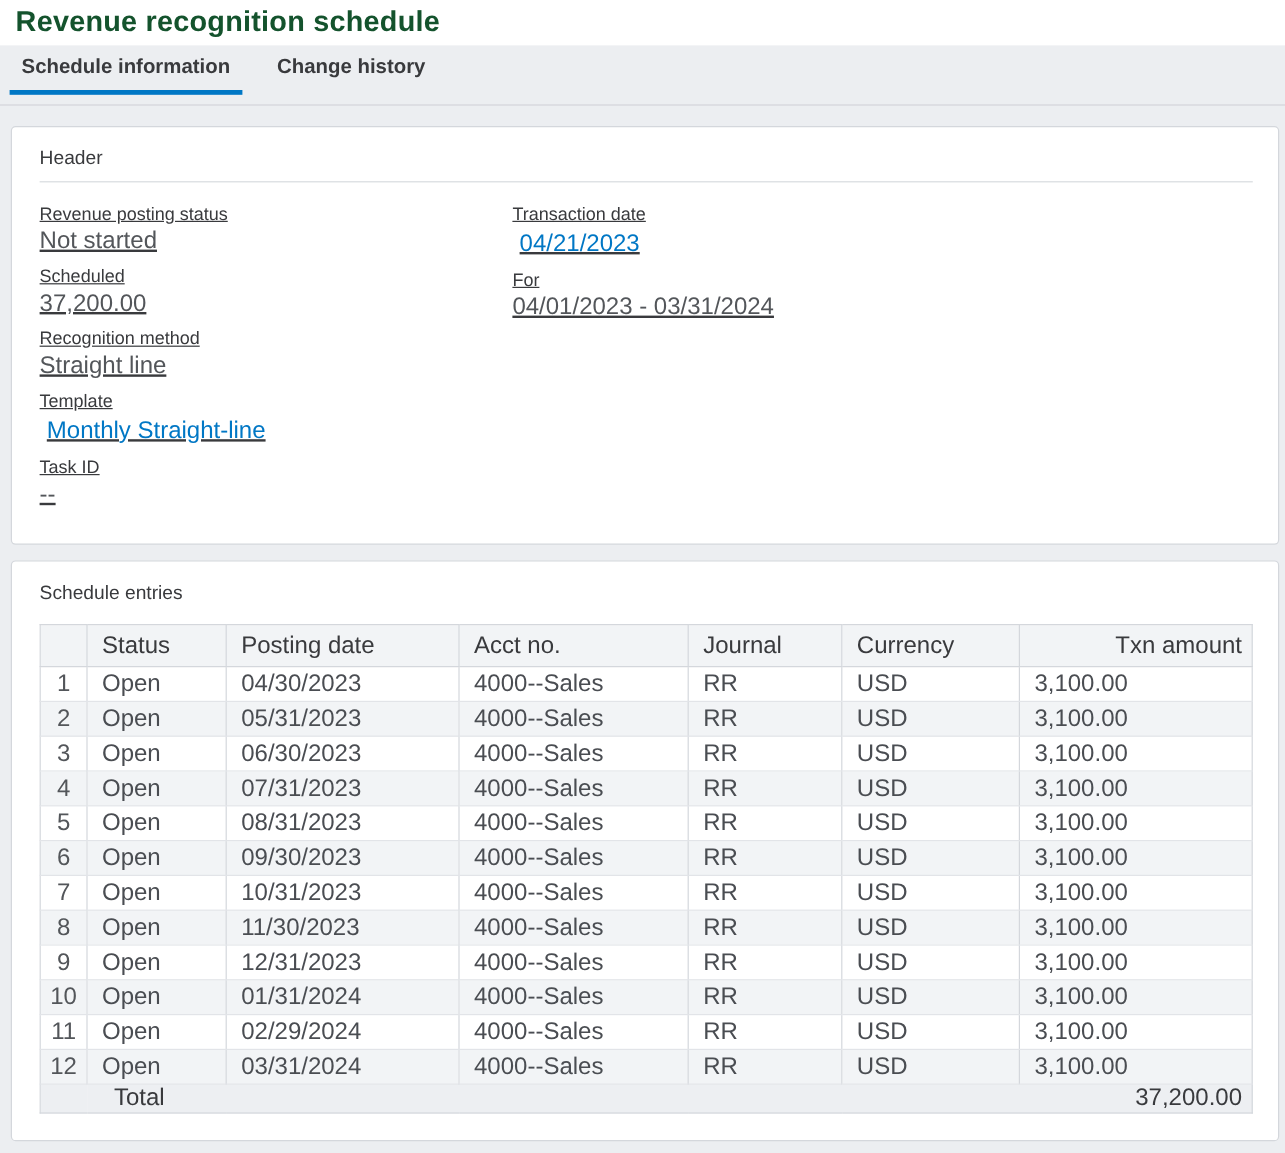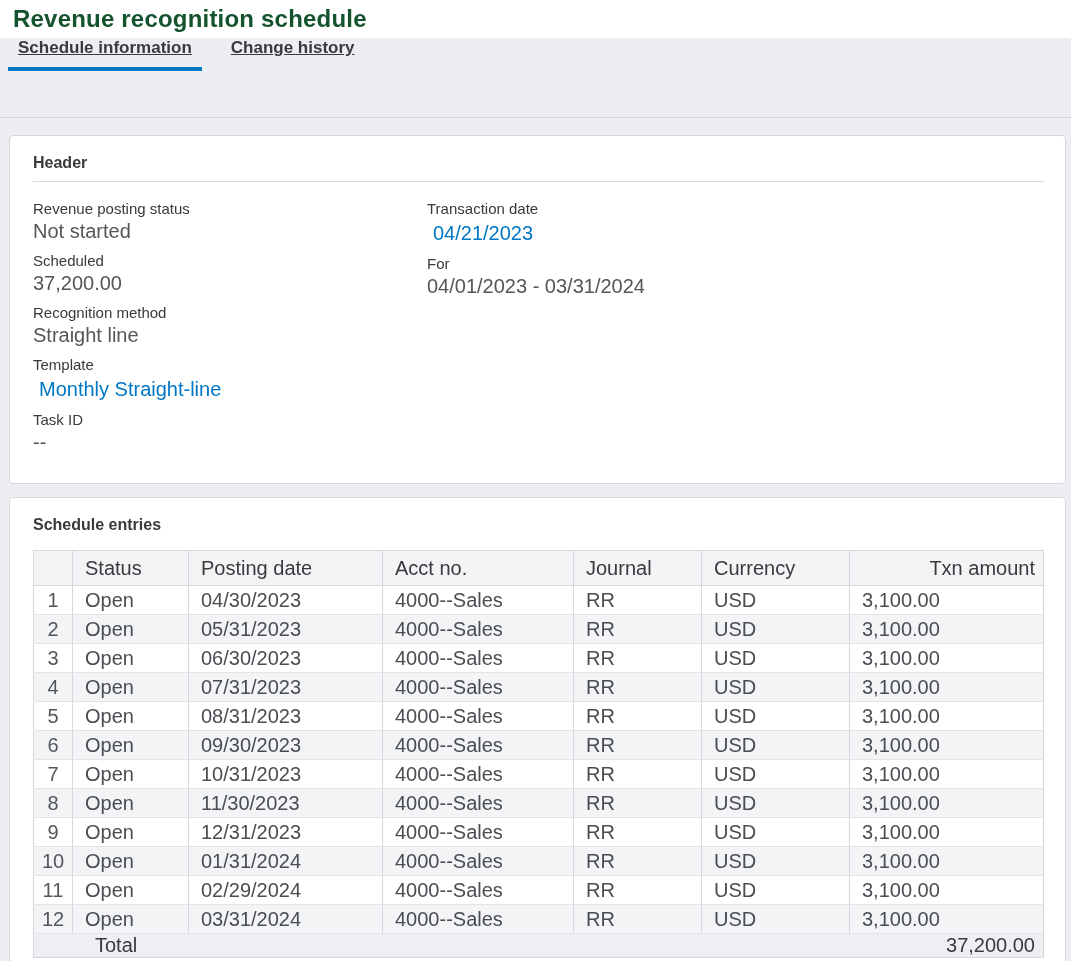--- a/index.html
+++ b/index.html
@@ -20,46 +20,45 @@
     -webkit-font-smoothing:antialiased;
   }
   
   .title-bar{
     height:38px;background:#ffffff;display:flex;align-items:center;
     padding-left:13px;
   }
   .title-bar h1{font-size:24px;font-weight:600;color:#14532d;letter-spacing:.2px;}
   
   .tab-bar{
-    height:80px;background:var(--pageBg);
+    height:50px;background:var(--pageBg);
     border-bottom:1px solid #d2d5d9;
-    display:flex;align-items:flex-start;
+    display:flex;align-items:center;
     padding-left:8px;
-    text-decoration:underline;
   }
   .tab{
     font-size:17px;font-weight:600;color:var(--text);
     padding:0 10px 9px 10px;margin-right:19px;
     border-bottom:4px solid transparent;
     cursor:pointer;white-space:nowrap;
   }
   .tab.active{border-bottom-color:var(--accent);}
   
   .content{padding:17px 5px 0 9px;}
   .card{
     background:#ffffff;
     border:1px solid var(--cardBorder);
     border-radius:4px;
     padding:17px 21px 22px 23px;
     margin-bottom:13px;
   }
-  .section-title{font-size:16px;font-weight:700;color:var(--text);line-height:20px;}
+  .section-title{font-size:16px;font-weight:400;color:var(--text);line-height:20px;}
   .section-rule{border:none;border-bottom:1px solid #d8dbdf;margin:8px 0 16px 0;height:0;}
   
-  .fields-grid{display:grid;grid-template-columns:394px 1fr;align-items:start;}
+  .fields-grid{display:grid;grid-template-columns:394px 1fr;align-items:start;text-decoration:underline;}
   .field{margin-bottom:8px;}
   .field-label{font-size:15px;line-height:22px;color:var(--text);}
   .field-value{font-size:20px;line-height:22px;color:var(--textSecondary);}
   .field-value.link{color:var(--accent);padding-left:6px;line-height:24px;margin:1px 0;cursor:pointer;}
   
   .entries-title{margin-bottom:15px;}
   table{
     width:100%;border-collapse:collapse;table-layout:fixed;
     font-size:20px;color:#4a4d52;
   }

